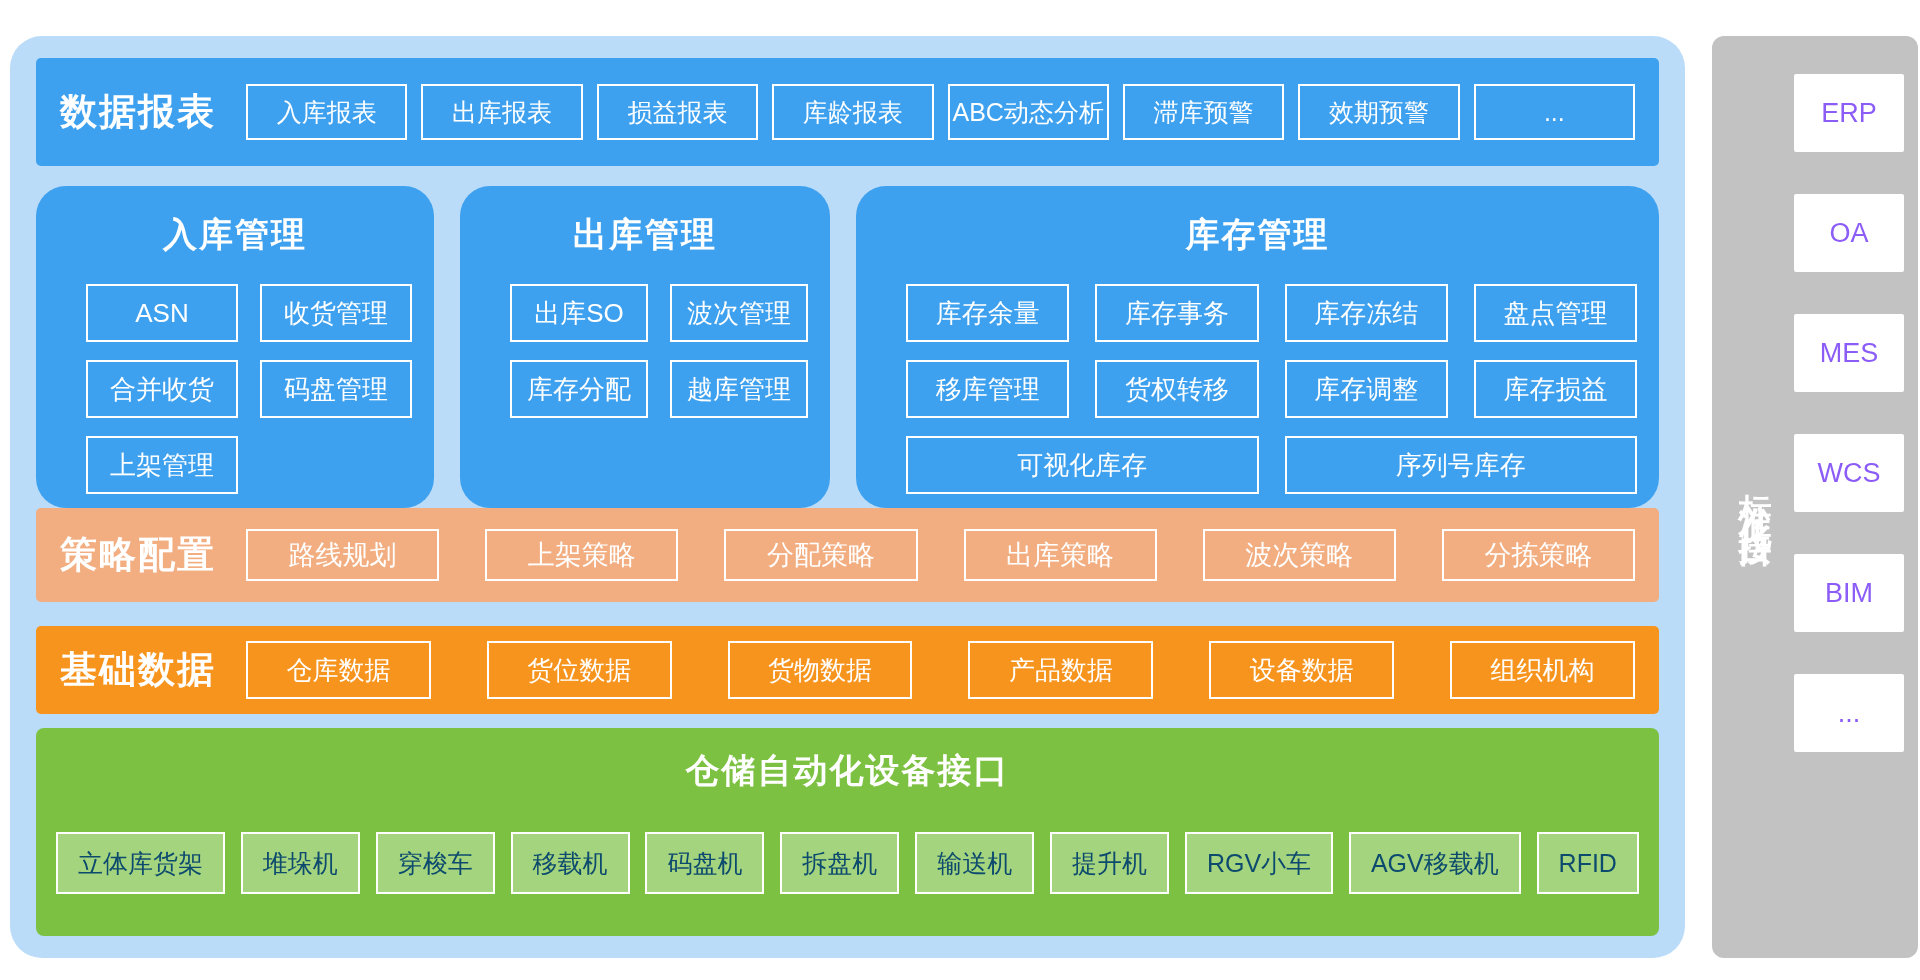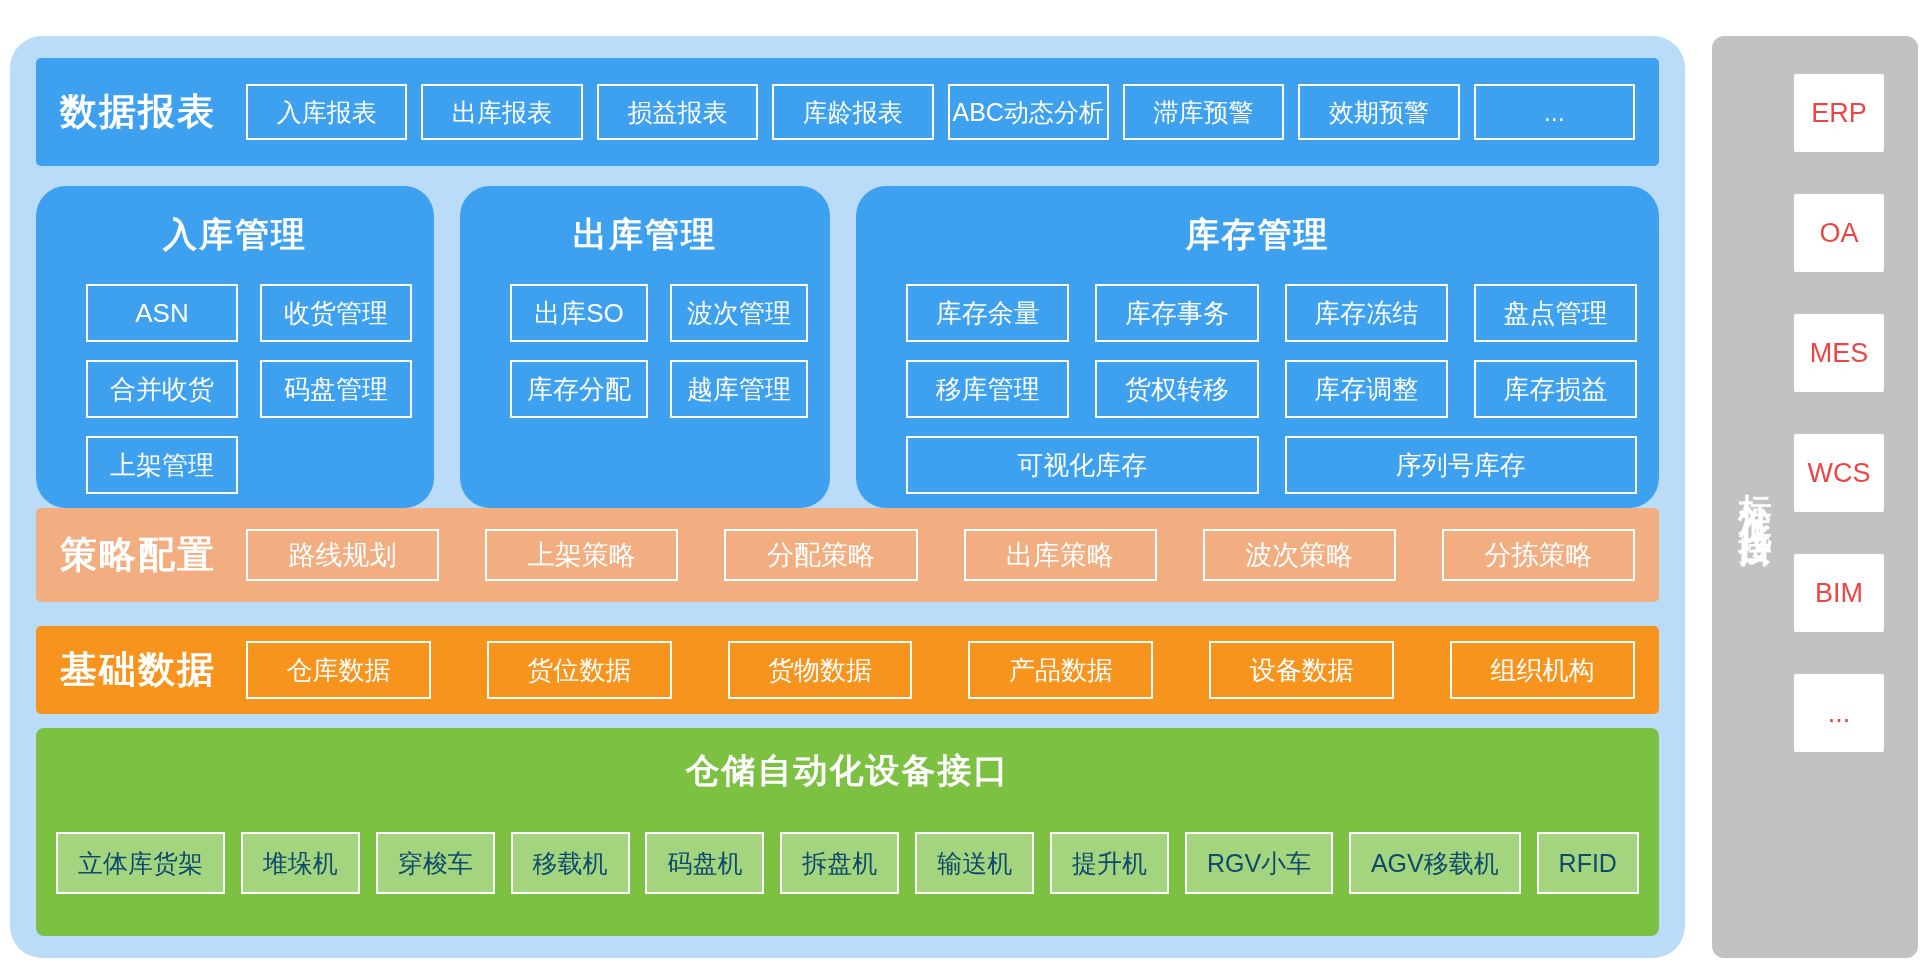--- a/index.html
+++ b/index.html
@@ -87,21 +87,21 @@
   .v-title {
     position: absolute; left: 20px; top: 50%; transform: translateY(-50%);
     writing-mode: vertical-lr; text-orientation: upright;
     font-size: 33px; font-weight: bold; color: #ffffff; letter-spacing: 12px;
   }
   .gray-boxes {
     position: absolute; left: 82px; top: 38px;
     display: flex; flex-direction: column; gap: 42px;
   }
   .gbox {
-    width: 90px; height: 78px; background: #ffffff; color: #ef4444;
+    width: 110px; height: 78px; background: #ffffff; color: #8b5cf6;
     font-size: 27px; border-radius: 2px;
     display: flex; align-items: center; justify-content: center;
   }
 </style>
 </head>
 <body>
 
 <div class="main">
 
   <div class="bar report-bar">

